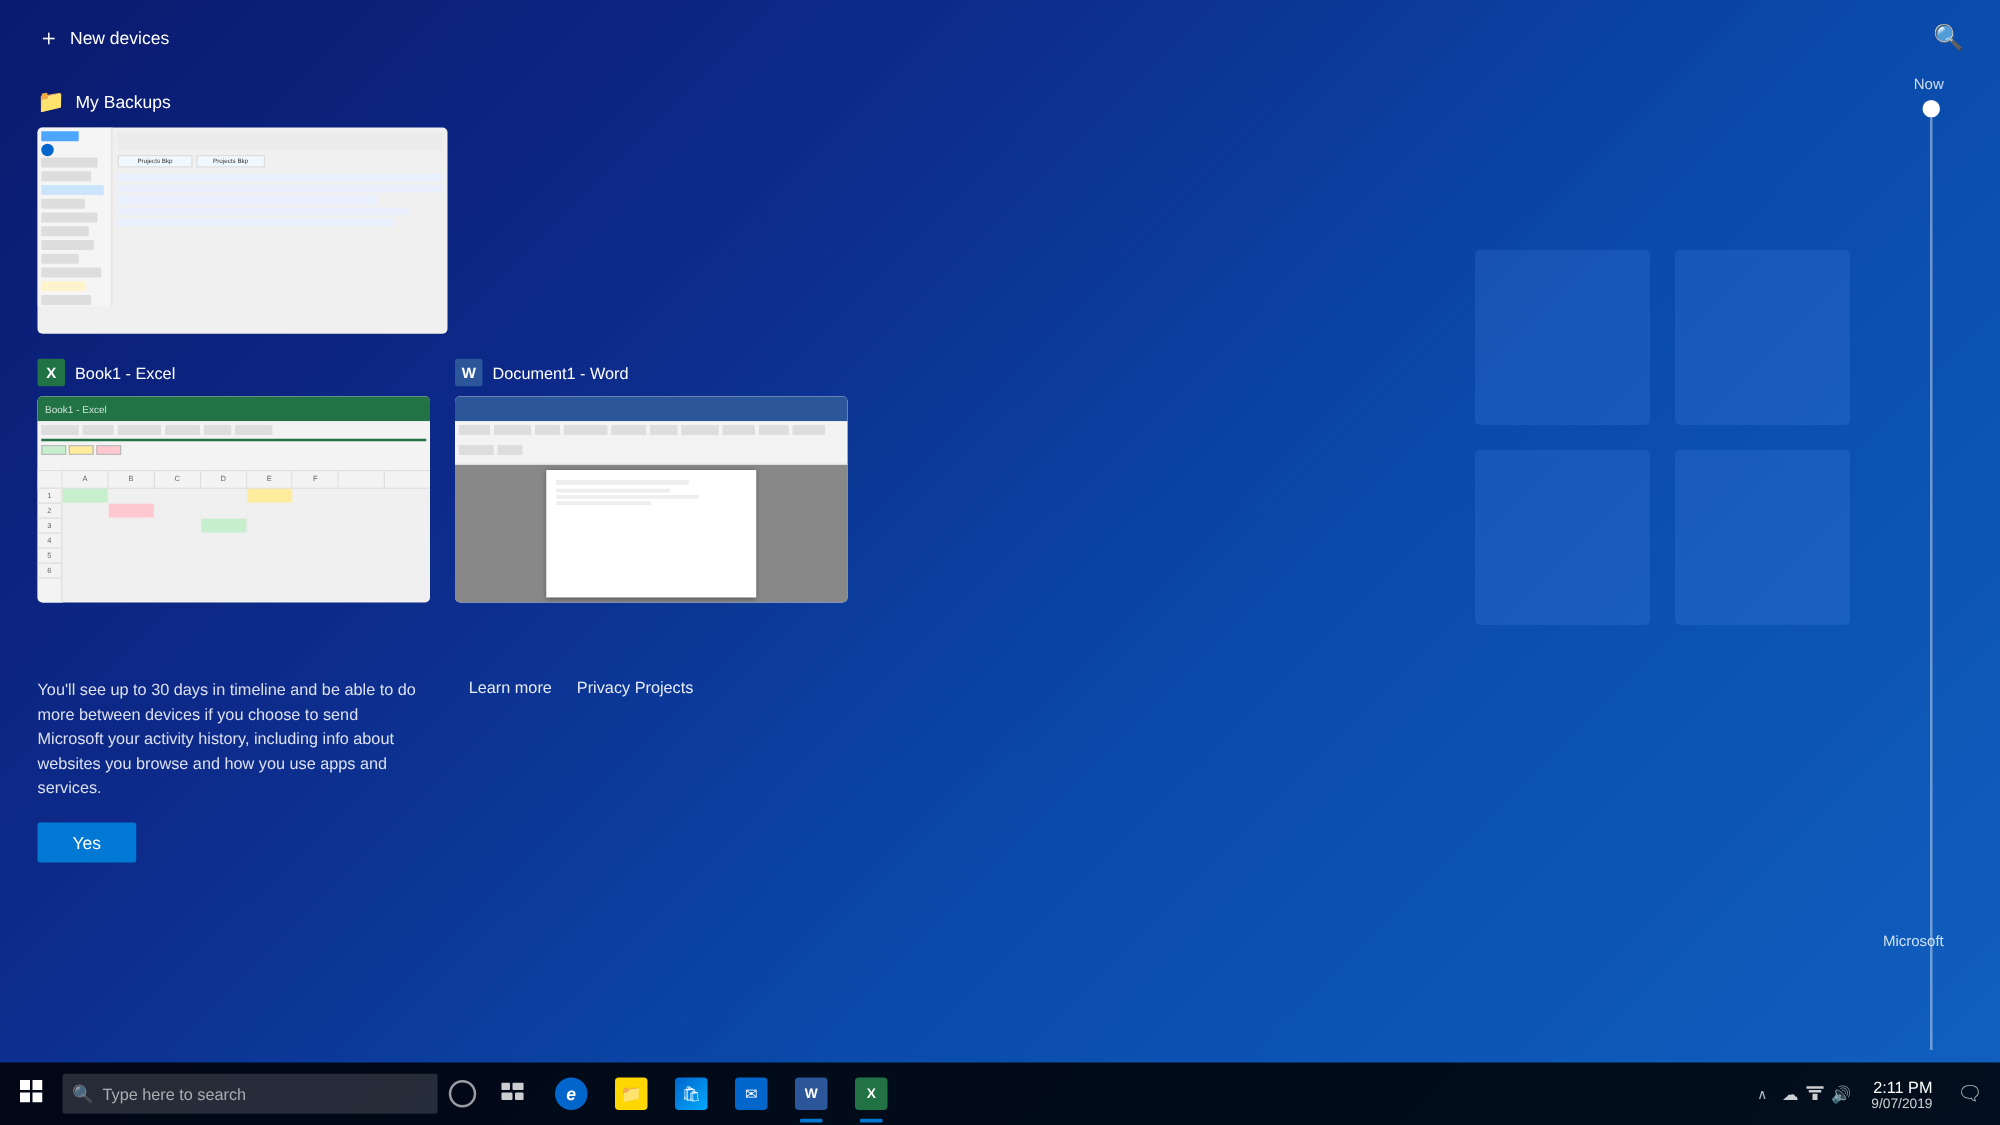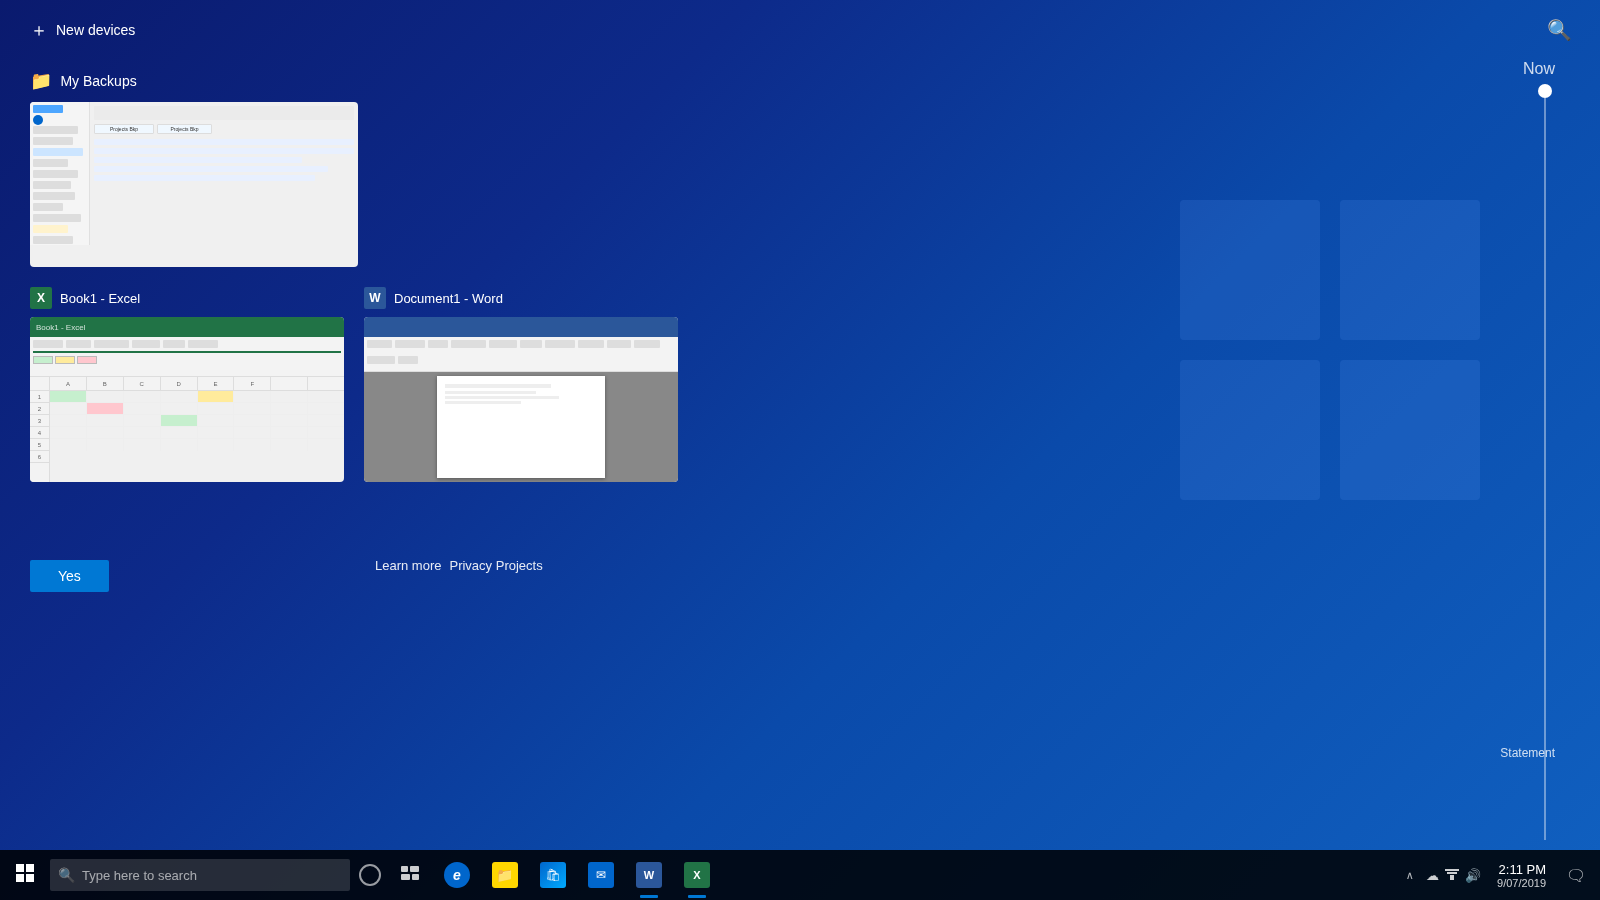--- a/index.html
+++ b/index.html
@@ -56,21 +56,21 @@
       position: absolute;
       right: 40px;
       top: 60px;
       bottom: 60px;
       width: 30px;
       display: flex;
       flex-direction: column;
       align-items: center;
     }
     .timeline-label-now {
-      font-size: 16px;
+      font-size: 12px;
       color: rgba(255,255,255,0.8);
       margin-bottom: 6px;
       align-self: flex-end;
       margin-right: 5px;
       margin-left: 27px;
     }
     .timeline-dot {
       width: 14px;
       height: 14px;
       border-radius: 50%;
@@ -279,23 +279,22 @@
       font-size: 22px;
       font-weight: 300;
       margin-bottom: 14px;
     }
     .promo-text {
       font-size: 13px;
       color: rgba(255,255,255,0.85);
       line-height: 1.5;
     }
     .promo-links {
-      margin-top: 16px;
-      display: flex;
-      gap: 8px;
+      display: flex;
+      gap: 20px;
     }
     .promo-link {
       font-size: 13px;
       color: rgba(255,255,255,0.9);
       text-decoration: none;
       cursor: pointer;
     }
     .yes-button {
       display: inline-block;
       margin-top: 18px;
@@ -569,21 +568,21 @@
     <span class="plus-icon">＋</span>
     <span>New devices</span>
   </button>
   <button class="search-top-icon">🔍</button>
 </div>
 
 <div class="timeline-column">
   <span class="timeline-label-now">Now</span>
   <div class="timeline-dot"></div>
   <div class="timeline-line"></div>
-  <span class="timeline-label-yesterday">Statement</span>
+  <span class="timeline-label-yesterday">Microsoft</span>
 </div>
 
 <div class="content">
 
   <div class="section-label">
     <span class="folder-icon">📁</span>
     <span>My Backups</span>
   </div>
   <div class="windows-thumbnails">
     <div class="window-card file-explorer-thumb">
@@ -764,20 +763,21 @@
               <div style="height:3px; background:#eee; margin-bottom:2px; width:50%;"></div>
             </div>
           </div>
         </div>
       </div>
     </div>
   </div>
 
   <div class="timeline-promo">
     <div class="promo-col">
+      <div class="promo-text">You'll see up to 30 days in timeline and be able to do more between devices if you choose to send Microsoft your activity history, including info about websites you browse and how you use apps and services.</div>
       <button class="yes-button">Yes</button>
     </div>
     <div class="promo-col">
       <div class="promo-links">
         <a class="promo-link">Learn more</a>
         <a class="promo-link">Privacy Projects</a>
       </div>
     </div>
   </div>
 

